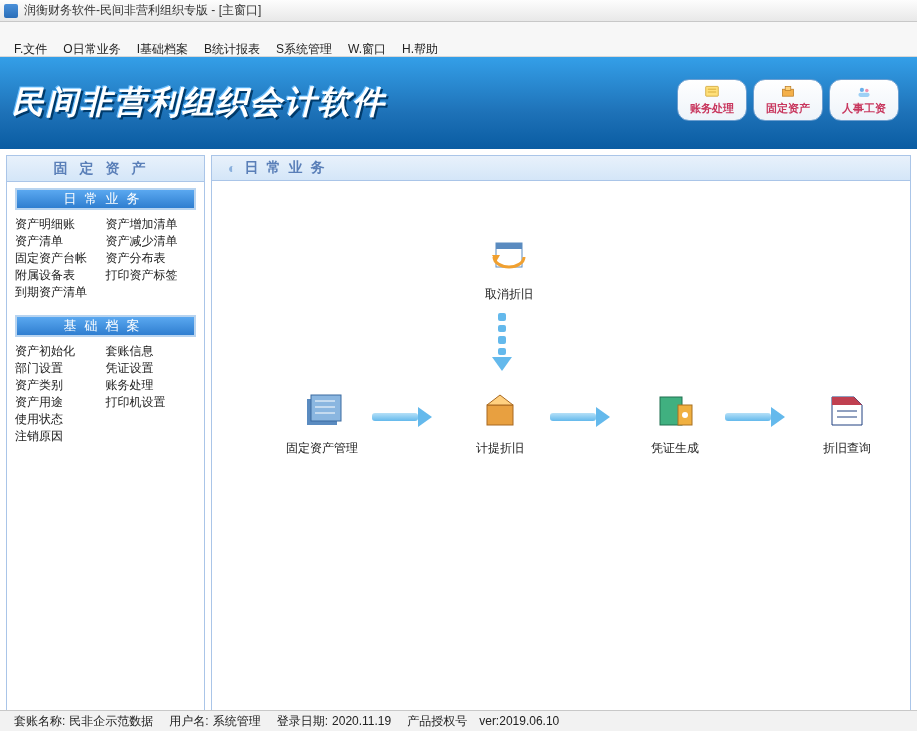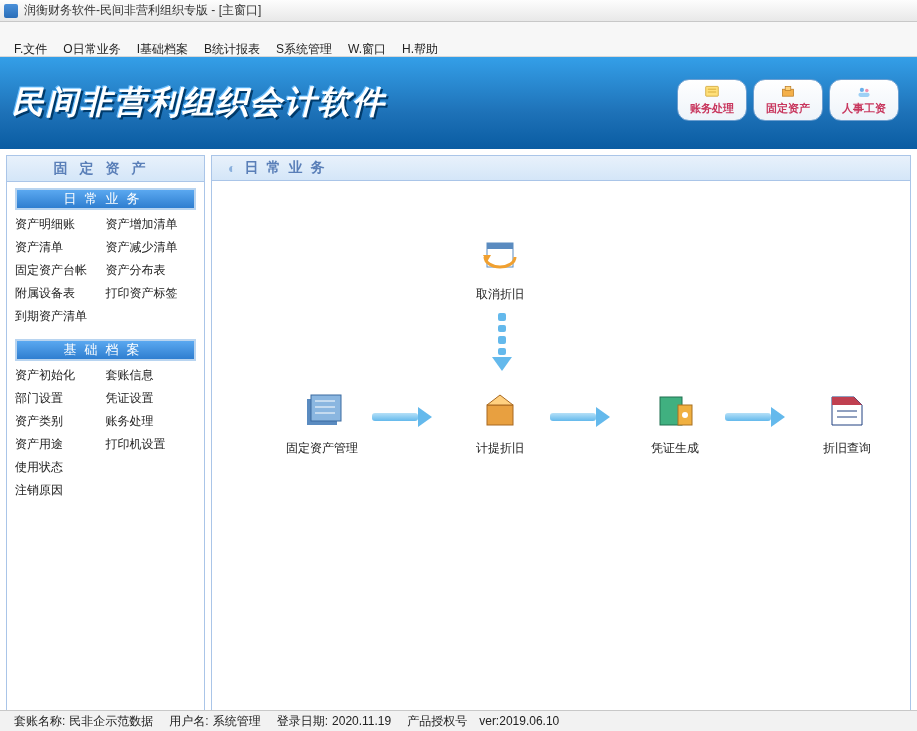--- a/index.html
+++ b/index.html
@@ -22,21 +22,21 @@
 
     .workspace { display: flex; height: calc(100% - 22px - 22px - 80px - 21px); background: #fff; }
 
     .sidebar { width: 199px; border: 1px solid #aac5e8; margin: 6px 0 0 6px; background: #fff; display: flex; flex-direction: column; }
     .sidebar-title { height: 26px; background: linear-gradient(#e8f1fb, #d4e6f8); color: #5a7fb8; font-size: 14px; font-weight: bold;
       letter-spacing: 12px; display: flex; align-items: center; justify-content: center; border-bottom: 1px solid #aac5e8; }
     .sidebar-body { padding: 6px 8px; flex: 1; }
 
     .section-header { height: 22px; background: linear-gradient(#5aa8f0, #2f7ed0); color: #fff; font-size: 13px;
       letter-spacing: 8px; display: flex; align-items: center; justify-content: center; border: 2px solid #b8d4f0; margin-bottom: 6px; cursor: pointer; }
-    .section-items { display: grid; grid-template-columns: 1fr 1fr; row-gap: 6px; margin-bottom: 14px; }
+    .section-items { display: grid; grid-template-columns: 1fr 1fr; margin-bottom: 14px; }
     .section-items .item { color: #222; cursor: pointer; white-space: nowrap; }
 
     .main { flex: 1; margin: 6px 6px 0 6px; display: flex; flex-direction: column; }
     .main-title { height: 26px; background: linear-gradient(#e8f1fb, #d4e6f8); color: #5a7fb8; font-size: 14px; font-weight: bold;
       letter-spacing: 8px; display: flex; align-items: center; padding-left: 16px; border: 1px solid #aac5e8; }
     .main-title::before { content: "◐"; color: #8ab0dd; margin-right: 8px; letter-spacing: 0; }
     .main-canvas { flex: 1; background: #fff; border: 1px solid #aac5e8; border-top: none; position: relative; }
 
     .flow-node { position: absolute; width: 90px; text-align: center; cursor: pointer; }
     .flow-node .icon { width: 46px; height: 40px; margin: 0 auto 6px; }
@@ -135,21 +135,21 @@
         <div class="item">注销原因</div>
       </div>
 
     </div>
   </div>
 
   <div class="main">
     <div class="main-title">日常业务</div>
     <div class="main-canvas">
 
-      <div class="flow-node" style="left:243px; top:56px;">
+      <div class="flow-node" style="left:252px; top:56px;">
         <svg class="icon" viewBox="0 0 46 40">
           <rect x="10" y="6" width="26" height="24" fill="#fff" stroke="#5a8bc0"></rect>
             <rect x="10" y="6" width="26" height="6" fill="#5a8bc0"></rect>
           <path d="M8 20a15 10 0 1 0 30 0" fill="none" stroke="#f0a030" stroke-width="3"></path>
             <polygon points="6,18 14,18 10,25" fill="#f0a030"></polygon>
         </svg>
         <div class="label">取消折旧</div>
       </div>
 
       <div class="arrow v" style="left:282px; top:130px; height:60px;">

